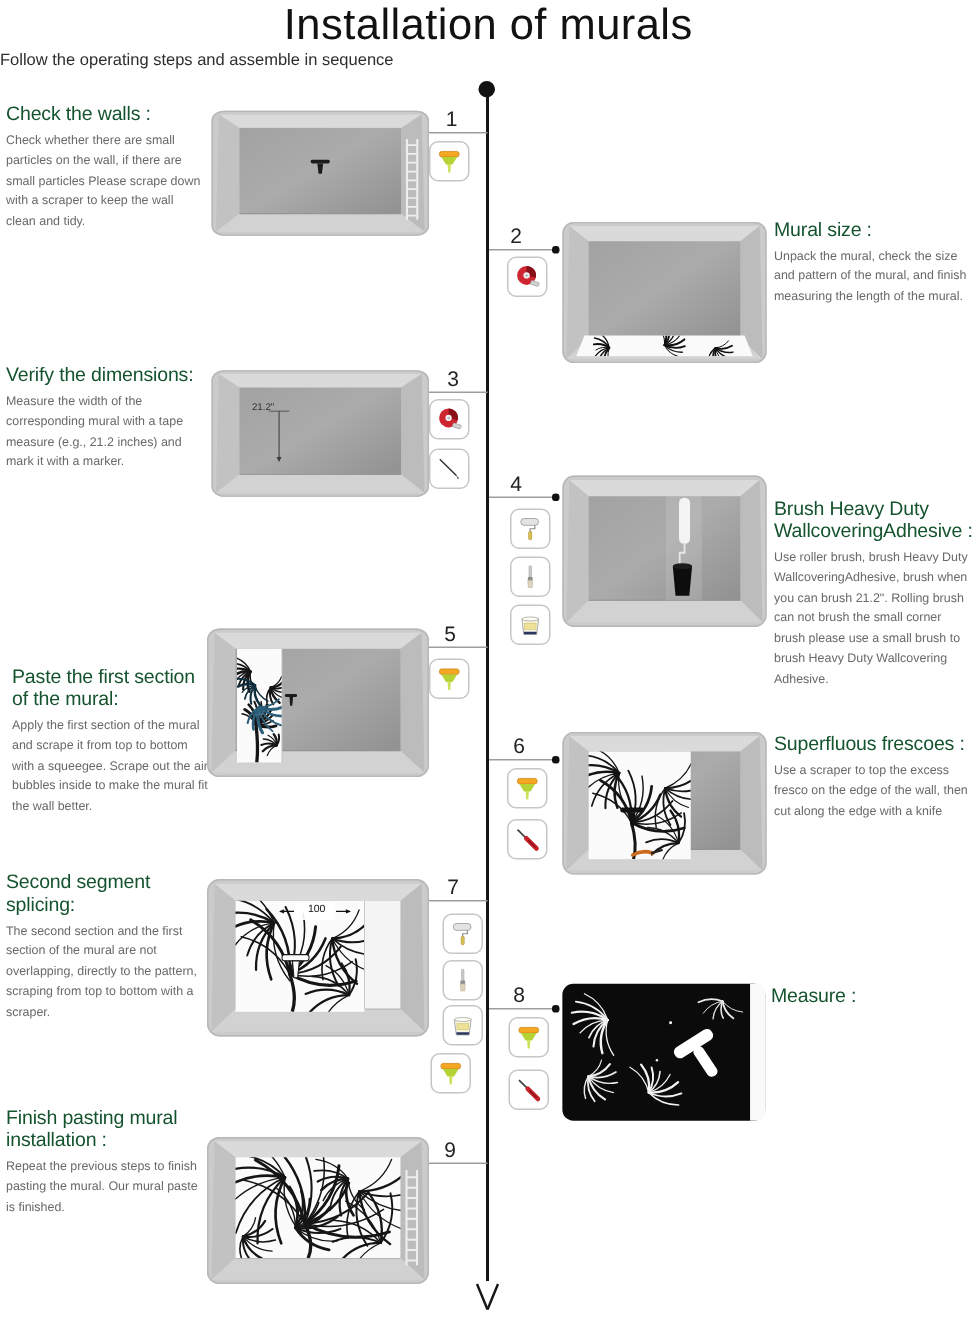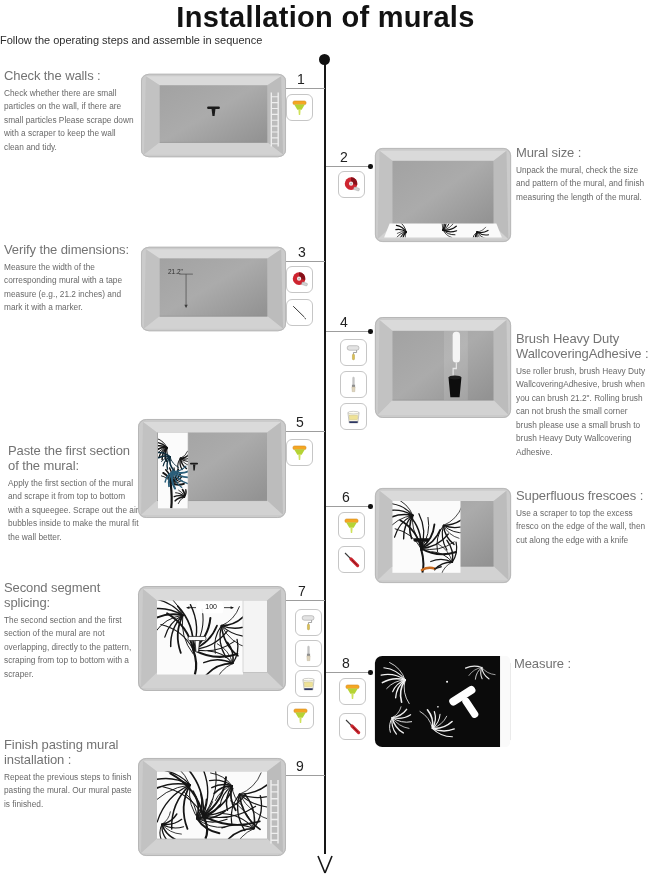--- a/index.html
+++ b/index.html
@@ -1,29 +1,29 @@
 <!DOCTYPE html>
 <html><head>
 <meta charset="utf-8">
 <style>
   html,body{margin:0;padding:0;background:#fff;}
   .canvas{position:relative;width:651px;height:879px;background:#fff;overflow:hidden;
           font-family:"Liberation Sans",sans-serif;}
   .title{position:absolute;top:1px;left:0;right:0;margin:0;text-align:center;
-         font-size:29px;font-weight:700;color:#121212;letter-spacing:.3px;}
+         font-size:29px;font-weight:400;color:#121212;letter-spacing:.3px;}
   .subtitle{position:absolute;top:34px;left:0;right:0;margin:0;text-align:left;
             font-size:11px;color:#2d2d2d;}
   .tl-line{position:absolute;left:324px;top:60px;width:2px;height:794px;background:#161616;}
   .tl-dot{position:absolute;left:319px;top:54px;width:11px;height:11px;border-radius:50%;background:#111;}
   .tl-arrow{position:absolute;left:315px;top:848px;width:20px;height:28px;}
   .step-num{position:absolute;font-size:14px;font-weight:400;color:#222;text-align:center;}
   .connector{position:absolute;height:1px;background:#9d9d9d;}
   .cdot{position:absolute;width:4.5px;height:4.5px;border-radius:50%;background:#111;}
   .text-block{position:absolute;}
-  .text-block h2{margin:0 0 3px;font-size:13px;font-weight:400;color:#737373;line-height:1.15;letter-spacing:-.1px;}
+  .text-block h2{margin:0 0 3px;font-size:13px;font-weight:400;color:#14532d;line-height:1.15;letter-spacing:-.1px;}
   .text-block p{margin:0;font-size:8.3px;color:#696969;line-height:1.62;}
   .room{position:absolute;border-radius:8px;overflow:hidden;}
   .room svg{position:absolute;inset:0;width:100%;height:100%;display:block;}
   .anno{position:absolute;font-size:6.5px;color:#2e2e2e;z-index:2;}
   .tool{position:absolute;width:27px;height:27px;box-sizing:border-box;background:#fff;
         border:1px solid #c6c6c6;border-radius:6px;display:flex;align-items:center;justify-content:center;}
   .tool svg{width:21px;height:21px;display:block;}
 </style>
 </head>
 <body>

